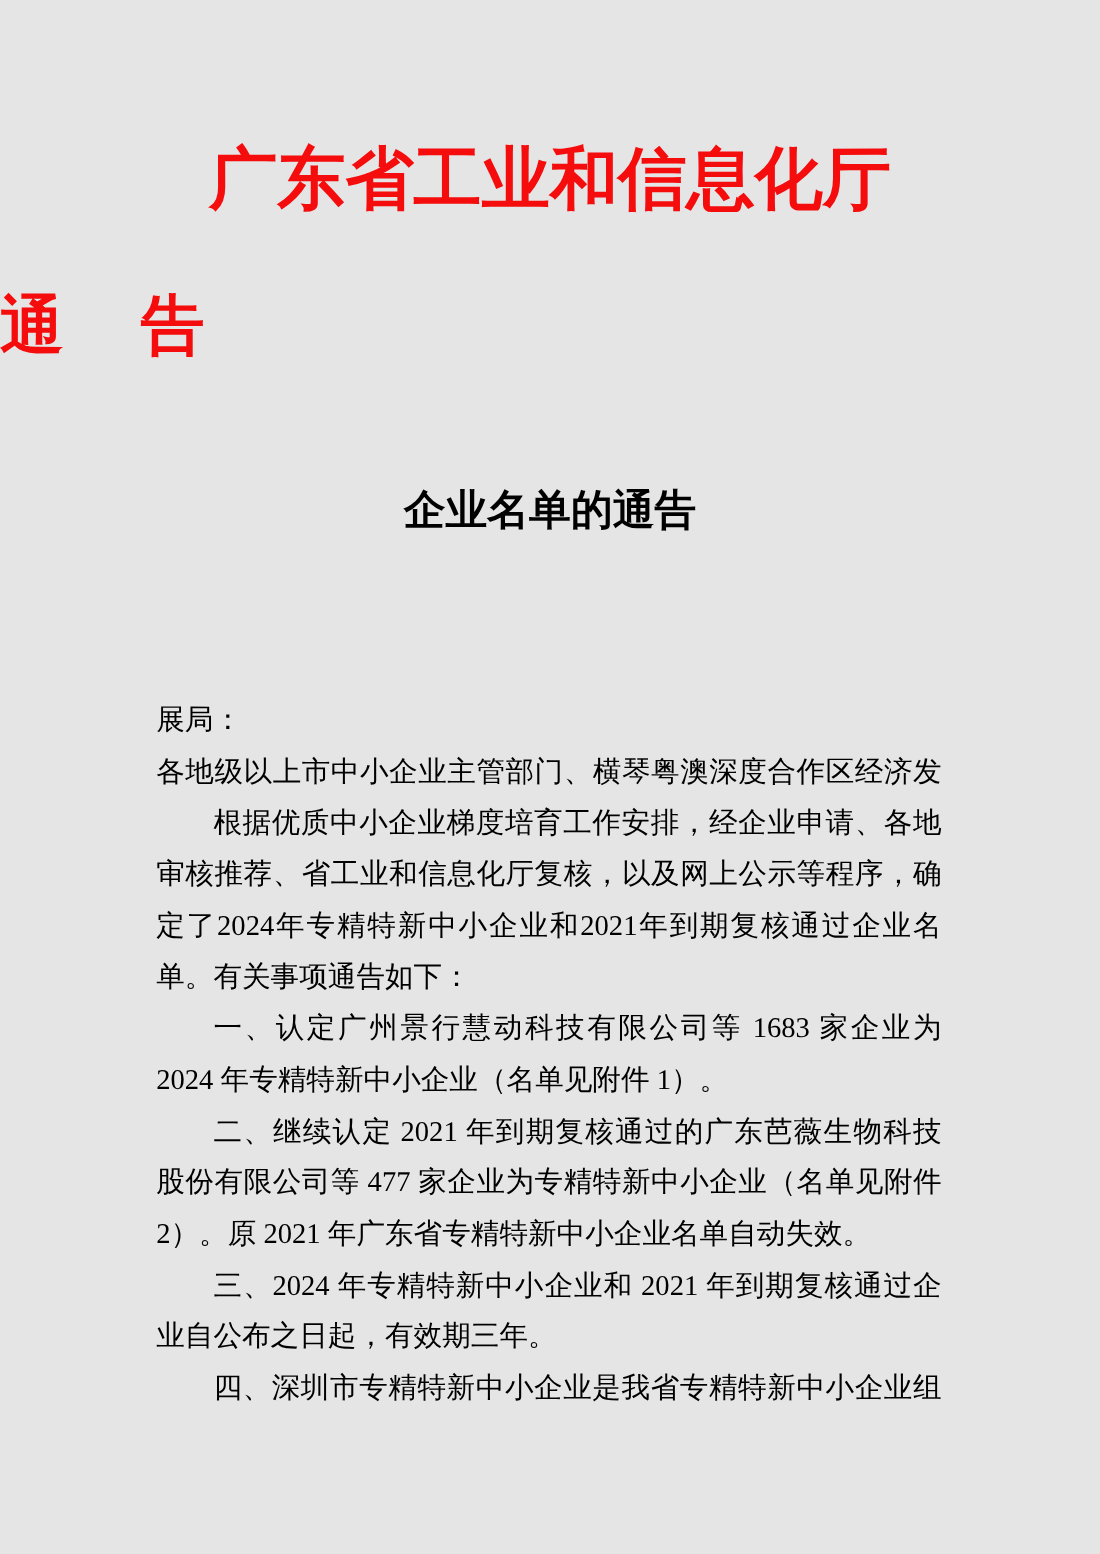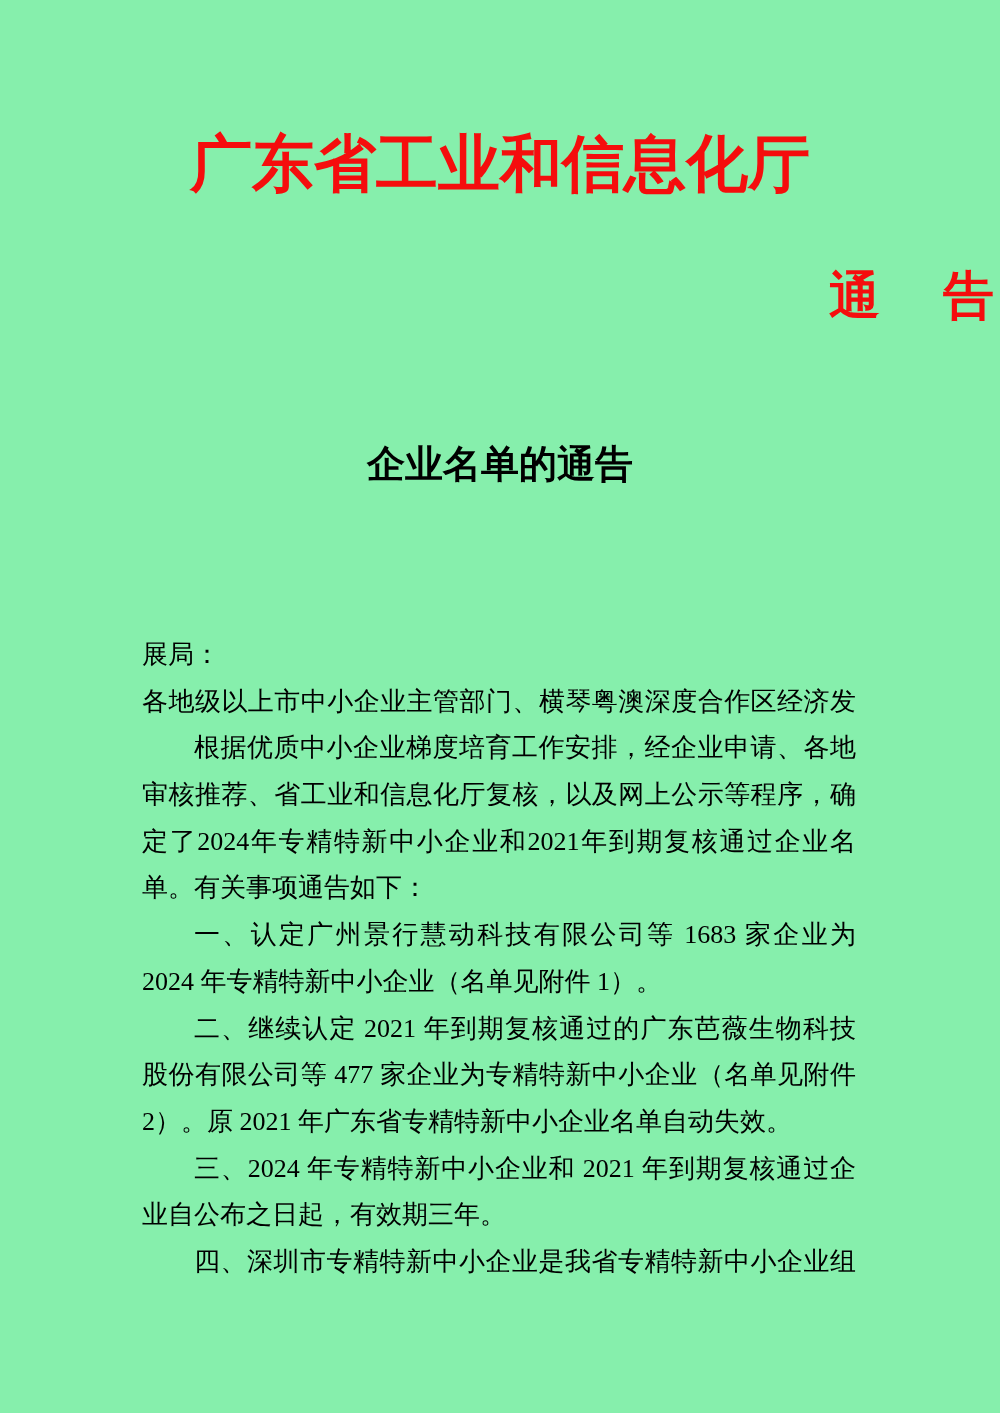--- a/index.html
+++ b/index.html
@@ -4,21 +4,21 @@
 <style>
   html, body {
     margin: 0;
     padding: 0;
     background: #ffffff;
   }
   .page {
     position: relative;
     width: 1000px;
     height: 1413px;
-    background: #86efac;
+    background: #e5e5e5;
     overflow: hidden;
     font-family: "Liberation Serif", "DejaVu Serif", serif;
     color: #000000;
   }
   .agency {
     position: absolute;
     top: 126px;
     left: 0;
     right: 0;
     text-align: center;
@@ -26,22 +26,22 @@
     line-height: 76px;
     font-weight: bold;
     letter-spacing: 0px;
     white-space: nowrap;
   }
   .doctype {
     position: absolute;
     top: 254px;
     left: 0;
     right: 0;
-    text-align: right;
-    font-size: 51px;
+    text-align: left;
+    font-size: 58px;
     line-height: 84px;
     font-weight: bold;
     letter-spacing: 6px;
     white-space: nowrap;
   }
   .title {
     position: absolute;
     top: 440px;
     left: 0;
     right: 0;

